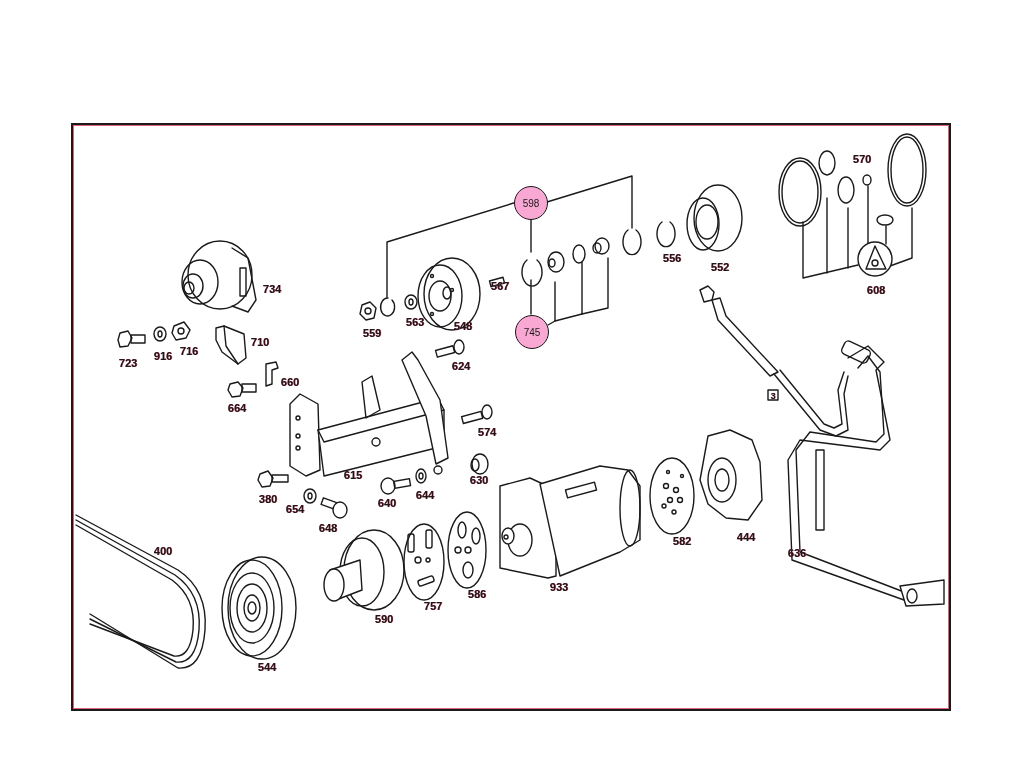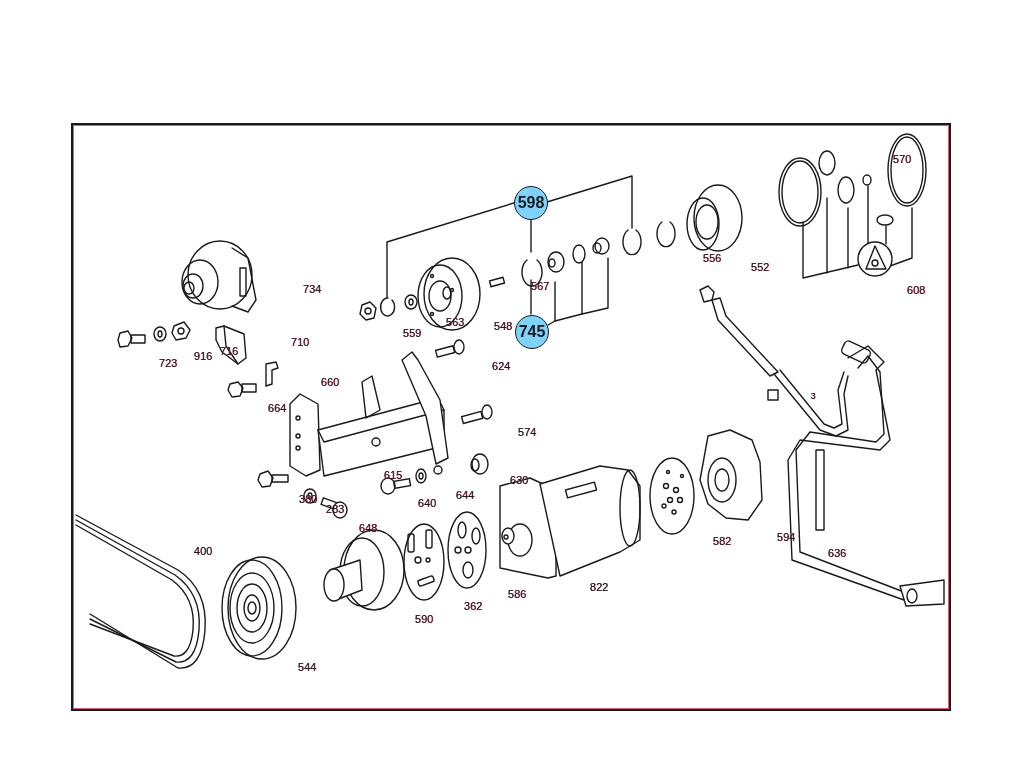--- a/index.html
+++ b/index.html
@@ -1,22 +1,22 @@
 <!DOCTYPE html>
 <html><head>
 <meta charset="utf-8">
 <style>
   html, body { margin:0; padding:0; background:#ffffff; }
   body { width:1024px; height:769px; position:relative; overflow:hidden; font-family:"Liberation Sans", sans-serif; }
   #frame { position:absolute; left:71px; top:123px; width:880px; height:588px; border:2px solid #1a1a1a; box-shadow:0 0 0 1px #e0607a inset; box-sizing:border-box; }
   svg#art { position:absolute; left:0; top:0; width:1024px; height:769px; }
   svg#art .p { fill:none; stroke:#1a1a1a; stroke-width:1.4; stroke-linejoin:round; stroke-linecap:round; }
   svg#art .f { fill:#ffffff; stroke:#1a1a1a; stroke-width:1.4; stroke-linejoin:round; }
-  .lbl { position:absolute; font-weight:normal; font-size:11px; color:#1a1a1a; transform:translate(-50%,-50%); white-space:nowrap; text-shadow:0.5px 0 0 #d2385a; cursor:pointer;margin-left:40px; }
-  .circ { position:absolute; width:34px; height:34px; border:1.5px solid #1a1a1a; border-radius:50%; background:#7dd3fc; box-sizing:border-box; transform:translate(-50%,-50%); display:flex; align-items:center; justify-content:center; font-weight:bold; font-size:16px; color:#1a1a1a; cursor:pointer; }
+  .lbl { position:absolute; font-weight:bold; font-size:11px; color:#1a1a1a; transform:translate(-50%,-50%); white-space:nowrap; text-shadow:0.5px 0 0 #d2385a; cursor:pointer; }
+  .circ { position:absolute; width:34px; height:34px; border:1.5px solid #1a1a1a; border-radius:50%; background:#f9a8d4; box-sizing:border-box; transform:translate(-50%,-50%); display:flex; align-items:center; justify-content:center; font-weight:normal; font-size:10px; color:#1a1a1a; cursor:pointer; }
 </style>
 </head>
 <body>
 
 <div id="frame"></div>
 
 <svg id="art" viewBox="0 0 1024 769">
 
   <g>
     <polyline class="p" points="387,297 387,242 517,202"></polyline>
@@ -258,29 +258,29 @@
 <div class="lbl" style="left:500px;top:286px">567</div>
 <div class="lbl" style="left:672px;top:258px">556</div>
 <div class="lbl" style="left:720px;top:267px">552</div>
 <div class="lbl" style="left:862px;top:159px">570</div>
 <div class="lbl" style="left:876px;top:290px">608</div>
 <div class="lbl" style="left:461px;top:366px">624</div>
 <div class="lbl" style="left:487px;top:432px">574</div>
 <div class="lbl" style="left:353px;top:475px">615</div>
 <div class="lbl" style="left:479px;top:480px">630</div>
 <div class="lbl" style="left:268px;top:499px">380</div>
-<div class="lbl" style="left:295px;top:509px">283</div>
+<div class="lbl" style="left:295px;top:509px">654</div>
 <div class="lbl" style="left:328px;top:528px">648</div>
 <div class="lbl" style="left:387px;top:503px">640</div>
 <div class="lbl" style="left:425px;top:495px">644</div>
 <div class="lbl" style="left:163px;top:551px">400</div>
 <div class="lbl" style="left:267px;top:667px">544</div>
 <div class="lbl" style="left:384px;top:619px">590</div>
-<div class="lbl" style="left:433px;top:606px">362</div>
+<div class="lbl" style="left:433px;top:606px">757</div>
 <div class="lbl" style="left:477px;top:594px">586</div>
-<div class="lbl" style="left:559px;top:587px">822</div>
+<div class="lbl" style="left:559px;top:587px">933</div>
 <div class="lbl" style="left:682px;top:541px">582</div>
-<div class="lbl" style="left:746px;top:537px">594</div>
+<div class="lbl" style="left:746px;top:537px">444</div>
 <div class="lbl" style="left:797px;top:553px">636</div>
 <div class="lbl" style="left:773px;top:396px;font-size:9px">3</div>
 
 <div class="circ" style="left:531px;top:203px">598</div>
 <div class="circ" style="left:532px;top:332px">745</div>
 
 </body></html>

